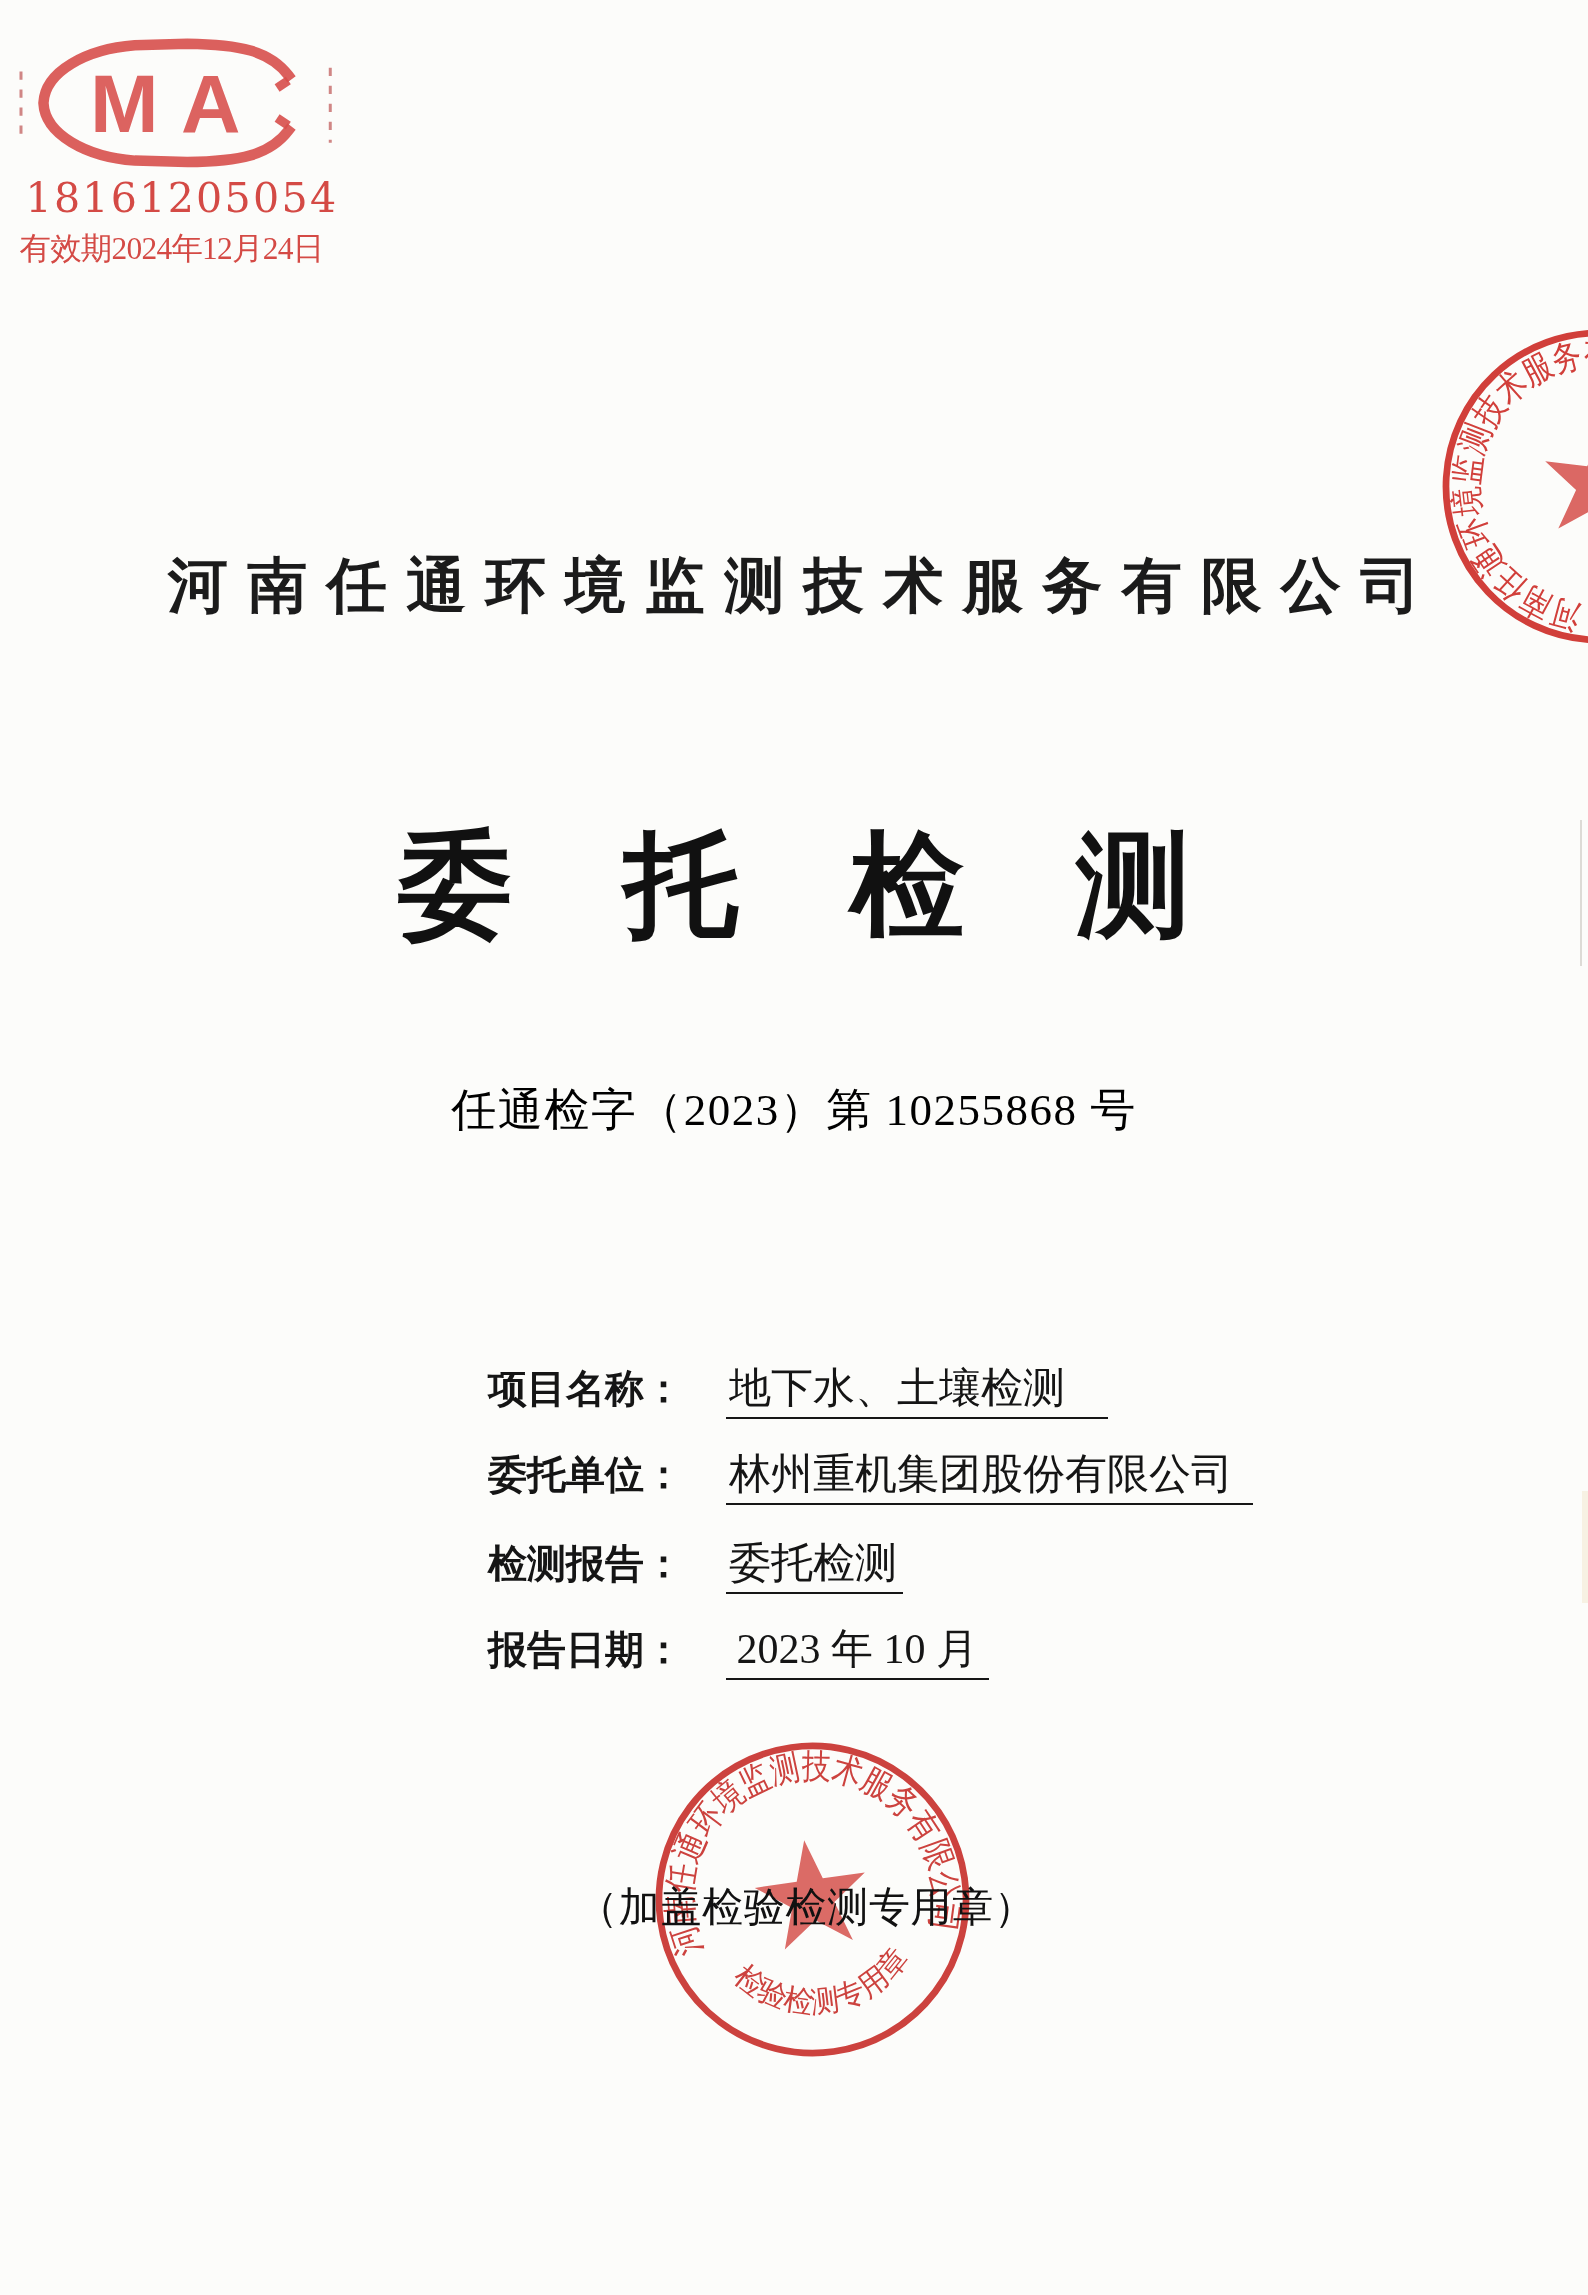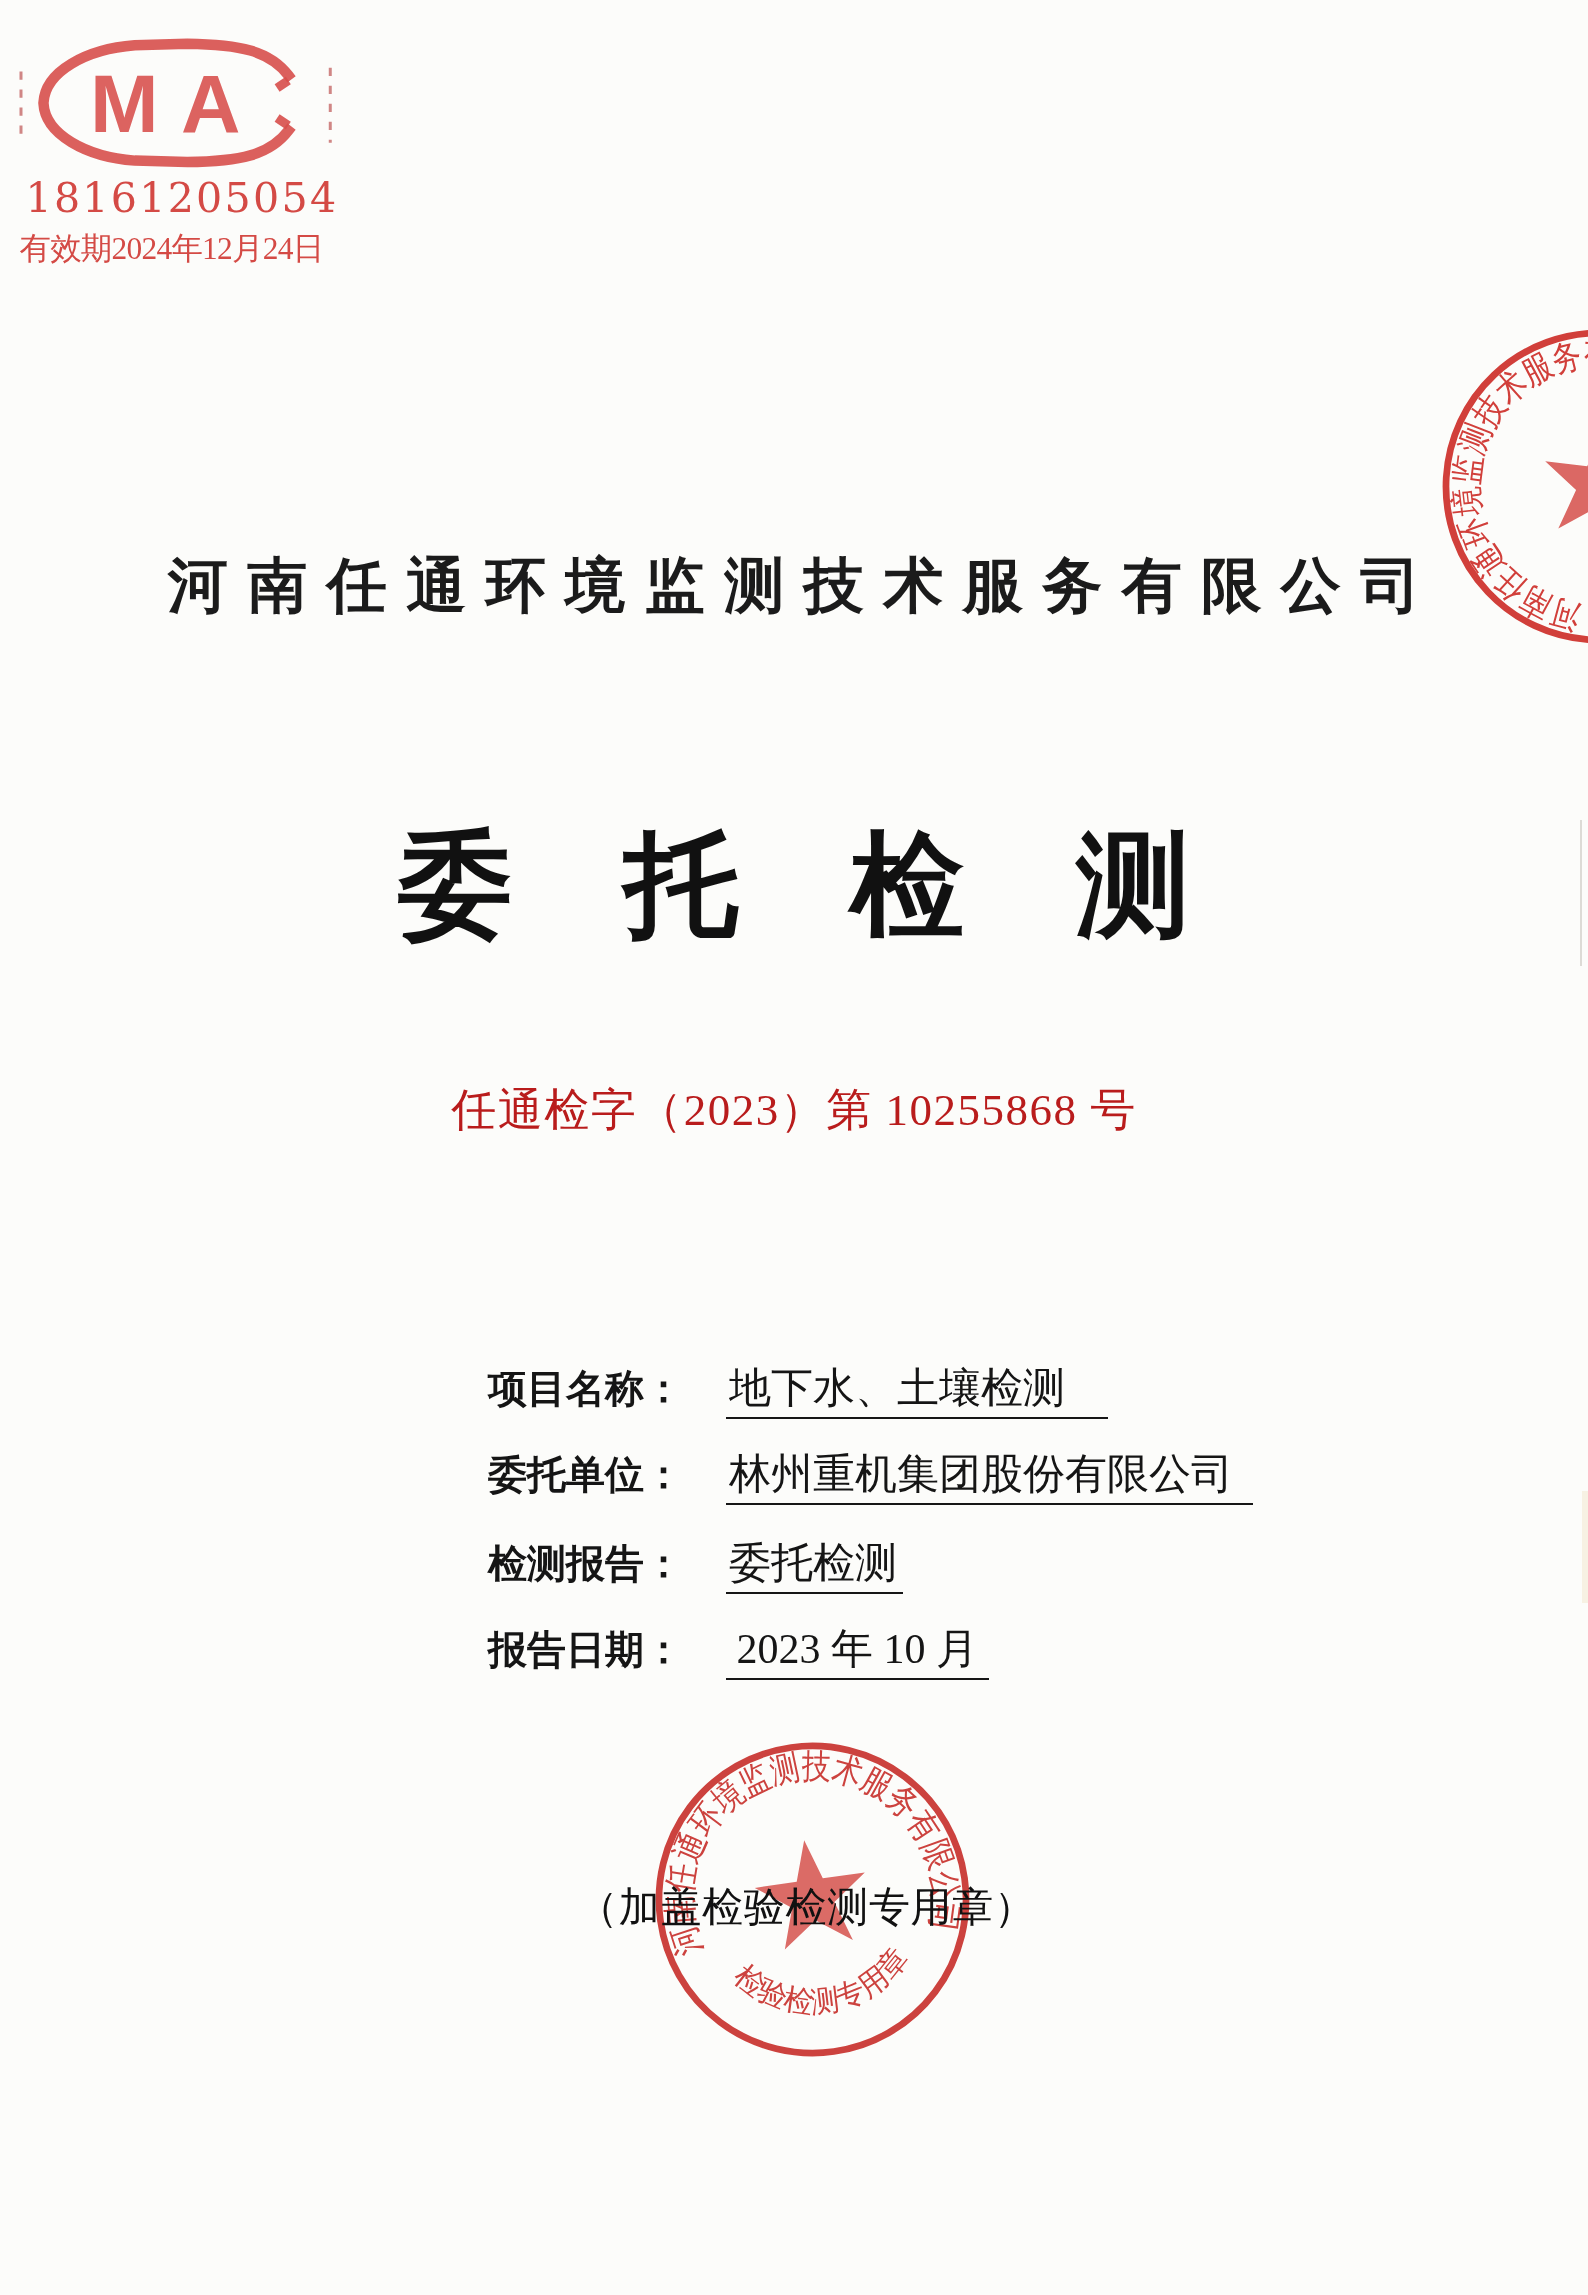--- a/index.html
+++ b/index.html
@@ -21,21 +21,21 @@
   }
   .report-title{
     position:absolute;left:0;top:823px;width:100%;margin:0;
     text-align:center;font-family:"Liberation Serif", serif;
     font-size:114px;font-weight:bold;color:#111;
     letter-spacing:112px;text-indent:112px;line-height:1.1;white-space:nowrap;
   }
   .report-number{
     position:absolute;left:0;top:1088px;width:100%;
     text-align:center;font-family:"Liberation Serif", serif;
-    font-size:45px;color:#b91c1c;letter-spacing:1.5px;line-height:1;white-space:nowrap;
+    font-size:45px;color:#000000;letter-spacing:1.5px;line-height:1;white-space:nowrap;
   }
   
   .fields{position:absolute;left:488px;top:1367px;z-index:1;}
   .field-row{position:absolute;left:0;white-space:nowrap;}
   .field-row:nth-of-type(1){top:0;}
   .field-row:nth-of-type(2){top:86px;}
   .field-row:nth-of-type(3){top:175px;}
   .field-row:nth-of-type(4){top:261px;}
   .field-label{
     display:inline-block;font-family:"Liberation Sans", sans-serif;

